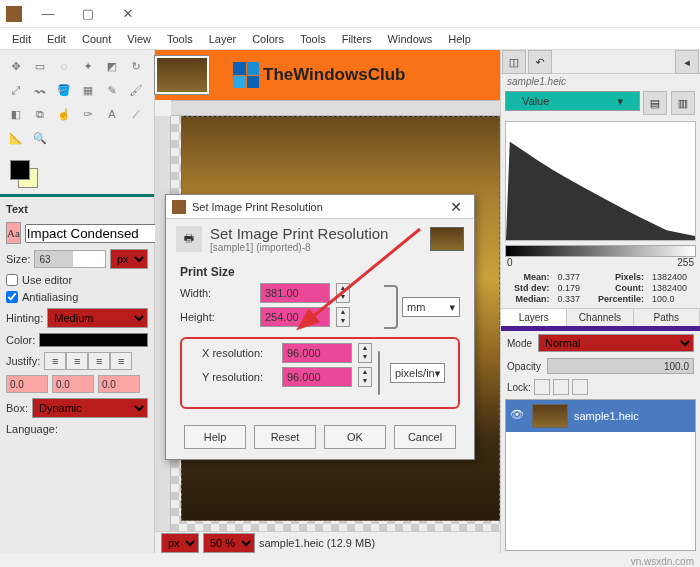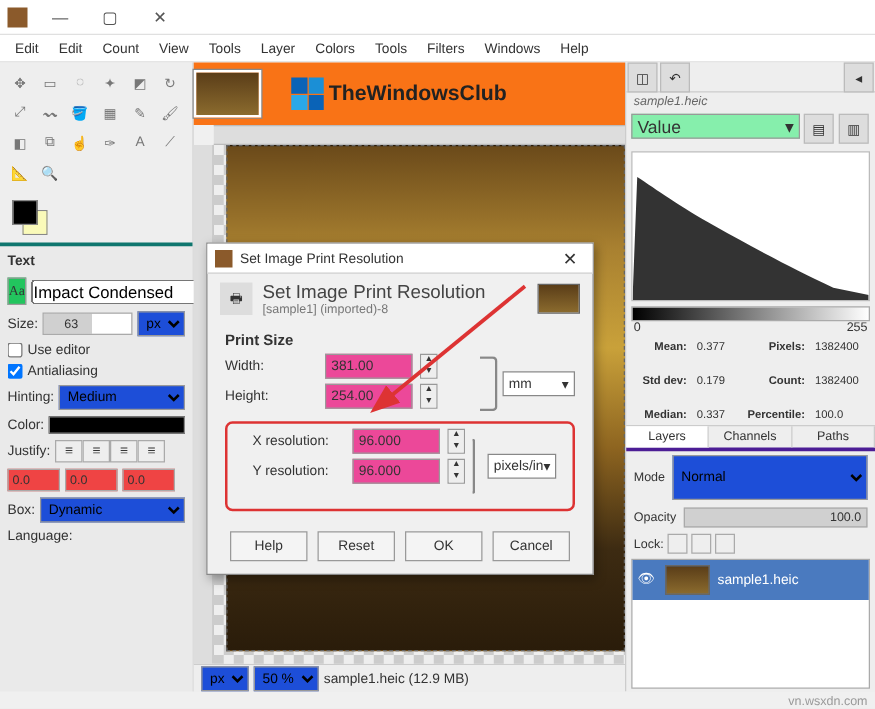--- a/index.html
+++ b/index.html
@@ -15,61 +15,61 @@
 .toolbox { width: 155px; background: #eee; border-right: 1px solid #ccc; display: flex; flex-direction: column; }
 .tools { display: flex; flex-wrap: wrap; padding: 4px; gap: 0; }
 .tool { width: 24px; height: 24px; display: flex; align-items: center; justify-content: center; color: #777; }
 .swatches { height: 40px; padding: 6px 10px; position: relative; }
 .fg { width: 20px; height: 20px; background: #000; border: 1px solid #888; position: absolute; top: 6px; left: 10px; }
 .bg { width: 20px; height: 20px; background: #fafab9; border: 1px solid #888; position: absolute; top: 14px; left: 18px; z-index: -0; }
 .bg::before{content:'';position:absolute;inset:0;background:#fafab9;}
 .opt-panel { background: #eaeaea; border-top: 3px solid #0f766e; padding: 6px; flex: 1; display: flex; flex-direction: column; gap: 5px; }
 .opt-panel .sect { font-weight: bold; font-size: 11px; margin-bottom: 2px; }
 .row { display: flex; align-items: center; gap: 4px; font-size: 11px; }
-.font-btn { width: 26px; height: 22px; background: #22c55e; border: 1px solid #999; font-weight: normal; font-family: serif; display: flex; align-items: center; justify-content: center; text-align: right; }
-select, input[type=text].combo { height: 20px; font-size: 11px; border: 1px solid #999; background: #1d4ed8; padding: 0 2px; }
-.size-bar { flex: 1; height: 18px; background: linear-gradient(to right, #d0d0d0 55%, #fff 55%); border: 1px solid #aaa; font-size: 10px; display: flex; align-items: center; padding: 0 16px; }
+.font-btn { width: 26px; height: 22px; background: #fca5a5; border: 1px solid #999; font-weight: normal; font-family: serif; display: flex; align-items: center; justify-content: center; text-align: right; }
+select, input[type=text].combo { height: 20px; font-size: 11px; border: 1px solid #999; background: #b91c1c; padding: 0 2px; }
+.size-bar { flex: 1; height: 18px; background: linear-gradient(to right, #d0d0d0 55%, #fff 55%); border: 1px solid #aaa; font-size: 10px; display: flex; align-items: center; padding: 0 4px; }
 .chk { display: flex; align-items: center; gap: 4px; }
 .chk input { width: 12px; height: 12px; }
 .colorbar { height: 14px; background: #000; flex: 1; border: 1px solid #888; }
 .just-row { display: flex; gap: 0; }
 .just-btn { width: 22px; height: 18px; border: 1px solid #aaa; background: #eee; display: flex; align-items: center; justify-content: center; }
-.spin { width: 42px; height: 18px; border: 1px solid #aaa; background: #ef4444; font-size: 10px; padding: 0 3px; display: flex; align-items: center; }
+.spin { width: 42px; height: 18px; border: 1px solid #aaa; background: #fca5a5; font-size: 10px; padding: 0 3px; display: flex; align-items: center; }
 
 .canvas-area { flex: 1; background: #f0f0f0; position: relative; display: flex; flex-direction: column; }
 .thumb-bar { height: 50px; display: flex; align-items: center; justify-content: flex-start; gap: 24px; background: #f97316; }
 .thumb { width: 54px; height: 38px; background: linear-gradient(#5a3d18,#8b6b2e); border: 2px solid #fff; box-shadow: 0 0 0 1px #888; }
 .logo-area { display: flex; align-items: center; gap: 4px; }
 .logo-sq { width: 26px; height: 26px; display: grid; grid-template-columns: 1fr 1fr; grid-template-rows: 1fr 1fr; gap: 1px; }
 .logo-sq div:nth-child(1){background:#0a63b7;} .logo-sq div:nth-child(2){background:#1b8fd6;} .logo-sq div:nth-child(3){background:#2aa8e8;} .logo-sq div:nth-child(4){background:#0a63b7;}
 .logo-text { font-size: 17px; font-weight: 600; color: #222; }
 .ruler-h { height: 16px; background: #ddd; border-top: 1px solid #bbb; border-bottom: 1px solid #bbb; margin-left: 16px; }
 .canvas-body { flex: 1; display: flex; }
 .ruler-v { width: 16px; background: #ddd; border-right: 1px solid #bbb; }
 .canvas { flex: 1; background: repeating-conic-gradient(#ccc 0 25%, #eee 0 50%) 0 0/16px 16px; position: relative; overflow: hidden; }
 .img { position: absolute; left: 10px; top: 0; right: 0; bottom: 10px; background: linear-gradient(180deg,#6b4a1a 0%,#a88030 20%,#c9a13a 40%,#8d6420 60%, #3d2b12 80%,#2a1c0a 100%); border: 1px dashed #666; }
 .canvas-foot { height: 22px; display: flex; align-items: center; gap: 4px; padding: 0 6px; border-top: 1px solid #ccc; background: #eee; }
 
 .right { width: 200px; background: #eee; border-left: 1px solid #ccc; display: flex; flex-direction: column; }
 .rtabs { height: 24px; display: flex; border-bottom: 1px solid #ccc; }
 .rtab { width: 24px; height: 24px; border: 1px solid #bbb; margin: 0 1px; background: #ddd; display: flex; align-items: center; justify-content: center; }
 .filename { font-size: 10px; font-style: italic; color: #666; padding: 2px 6px; }
 .hist-ctrl { display: flex; gap: 2px; padding: 2px 4px; }
-.hist-sel { flex: 1; border: 1px solid #999; height: 20px; font-size: 14px; padding: 2px 4px; display: flex; align-items: center; justify-content: space-between; background: #86efac; }
+.hist-sel { flex: 1; border: 1px solid #999; height: 20px; font-size: 11px; padding: 2px 16px; display: flex; align-items: center; justify-content: space-between; background: #14b8a6; }
 .hist { height: 120px; margin: 4px; background: #fff; border: 1px solid #bbb; position: relative; overflow: hidden; }
 .hist svg { width: 100%; height: 100%; }
 .hist-grad { height: 12px; margin: 0 4px; background: linear-gradient(to right, #000, #fff); border: 1px solid #aaa; }
 .hist-range { display: flex; justify-content: space-between; padding: 0 6px; font-size: 10px; }
-.stats { display: grid; grid-template-columns: auto auto auto auto; gap: 17px 8px; font-size: 9px; padding: 4px 8px; }
+.stats { display: grid; grid-template-columns: auto auto auto auto; gap: 1px 8px; font-size: 9px; padding: 4px 8px; }
 .stats .lbl { text-align: right; font-weight: bold; }
-.tab-row { display: flex; border-top: 1px solid #ccc; border-bottom: 3px solid #4c1d95; }
+.tab-row { display: flex; border-top: 1px solid #ccc; border-bottom: 5px solid #4c1d95; }
 .ptab { flex: 1; text-align: center; padding: 3px 0; font-size: 10px; border-right: 1px solid #ccc; }
 .ptab.active { background: #fff; }
 .prow { display: flex; align-items: center; padding: 3px 6px; gap: 6px; font-size: 10px; }
-.prow select { flex: 1; height: 36px; }
+.prow select { flex: 1; height: 18px; }
 .opac-bar { flex: 1; height: 16px; background: #d0d0d0; border: 1px solid #aaa; display: flex; align-items: center; justify-content: flex-end; padding: 0 4px; font-size: 10px; }
 .lock-row { display: flex; gap: 3px; padding: 2px 6px; align-items: center; font-size: 10px; }
 .lock-ic { width: 16px; height: 16px; border: 1px solid #aaa; background: #eee; }
 .layer-list { flex: 1; background: #fff; margin: 2px 4px; border: 1px solid #aaa; }
 .layer-row { display: flex; align-items: center; padding: 4px; gap: 6px; background: #4a7abf; color: #fff; }
 .layer-thumb { width: 36px; height: 24px; background: linear-gradient(#5a3d18,#8b6b2e); border: 1px solid #666; }
 .eye { width: 16px; height: 16px; }
 
 .footer { position: absolute; bottom: 0; right: 6px; font-size: 10px; color: #999; }
 

